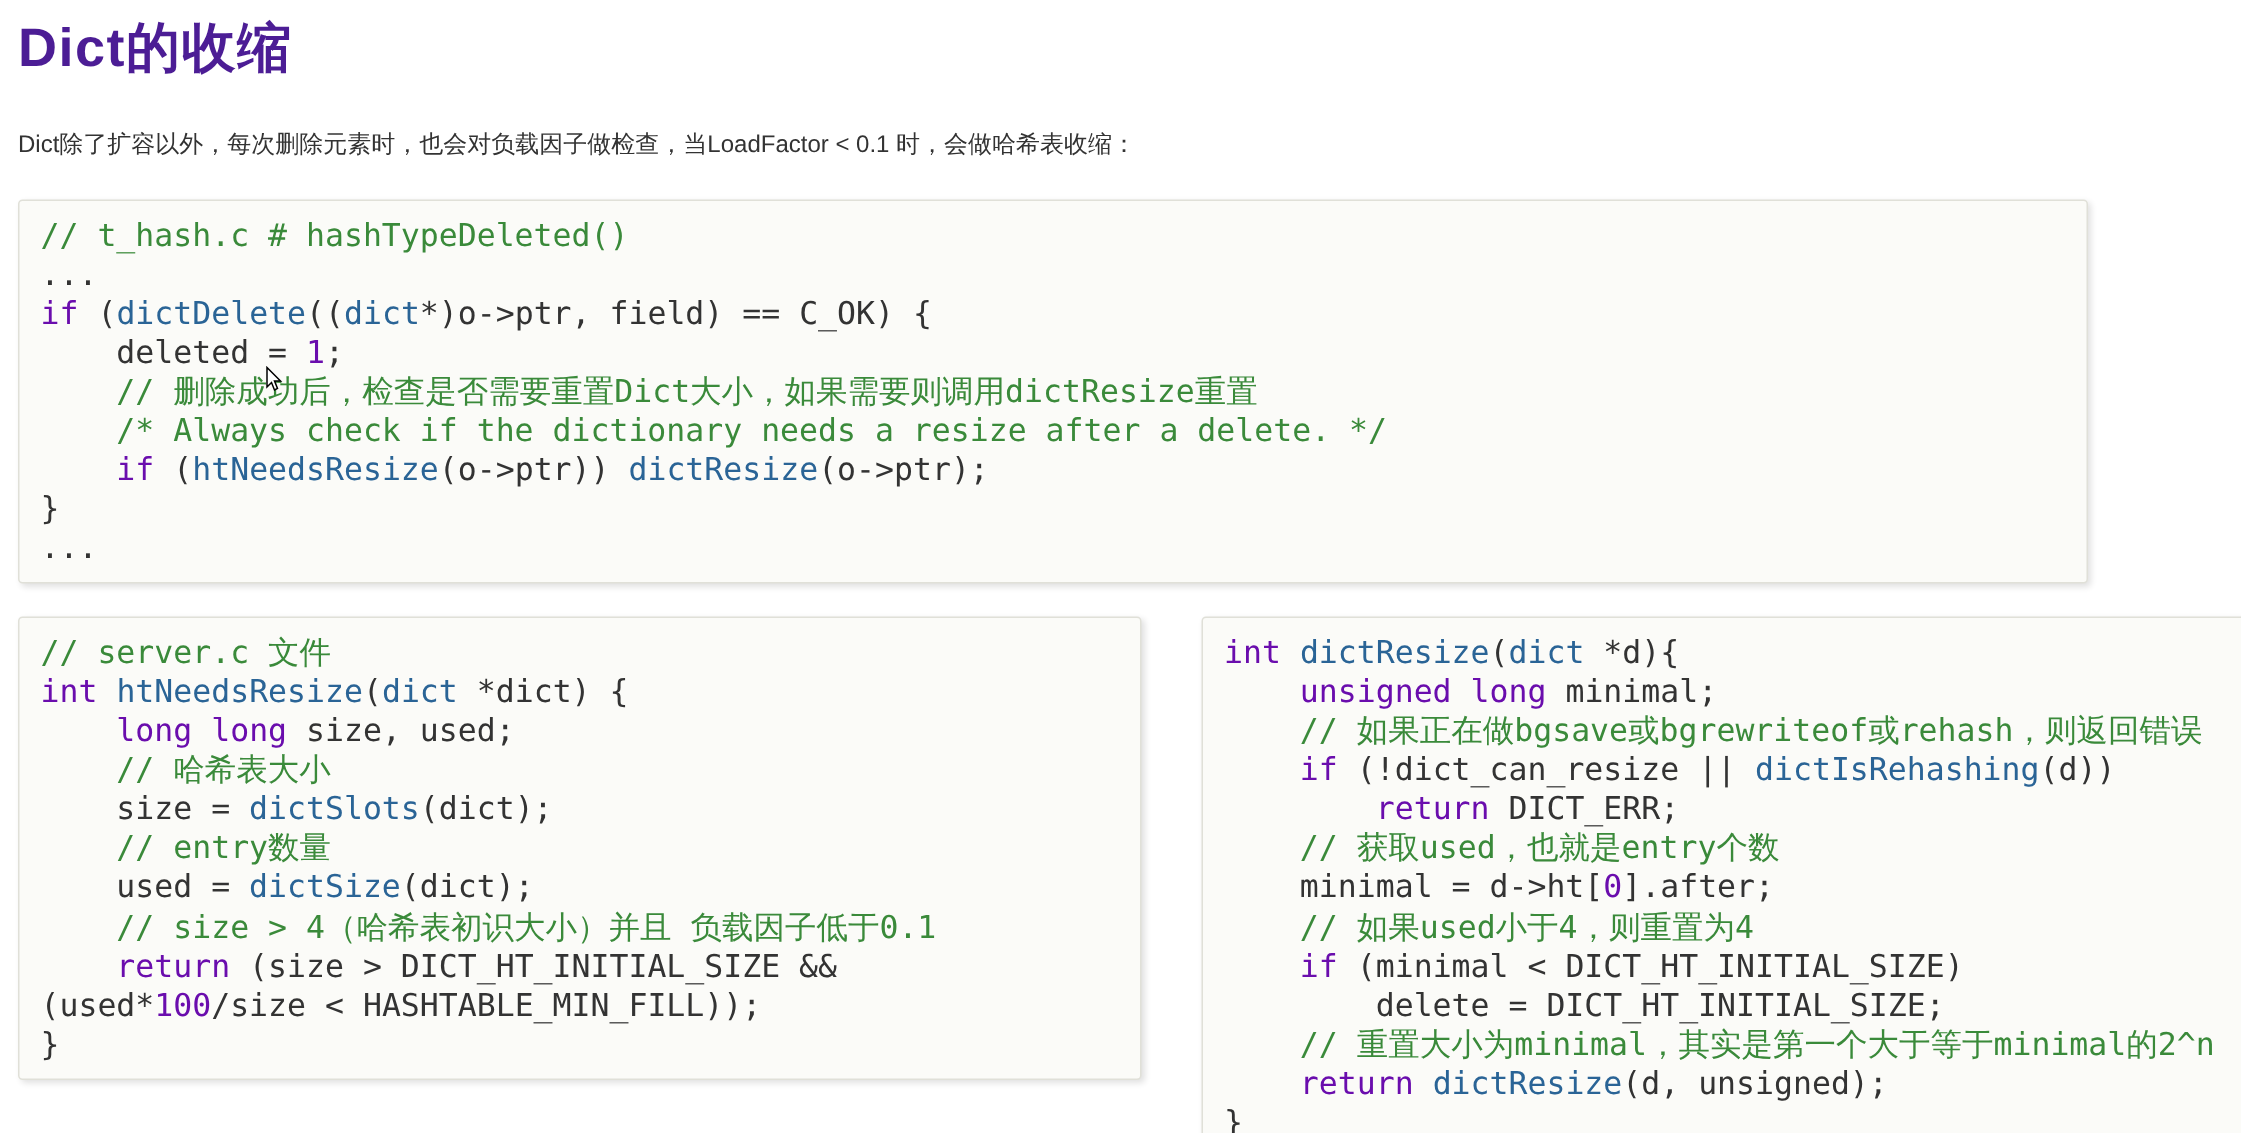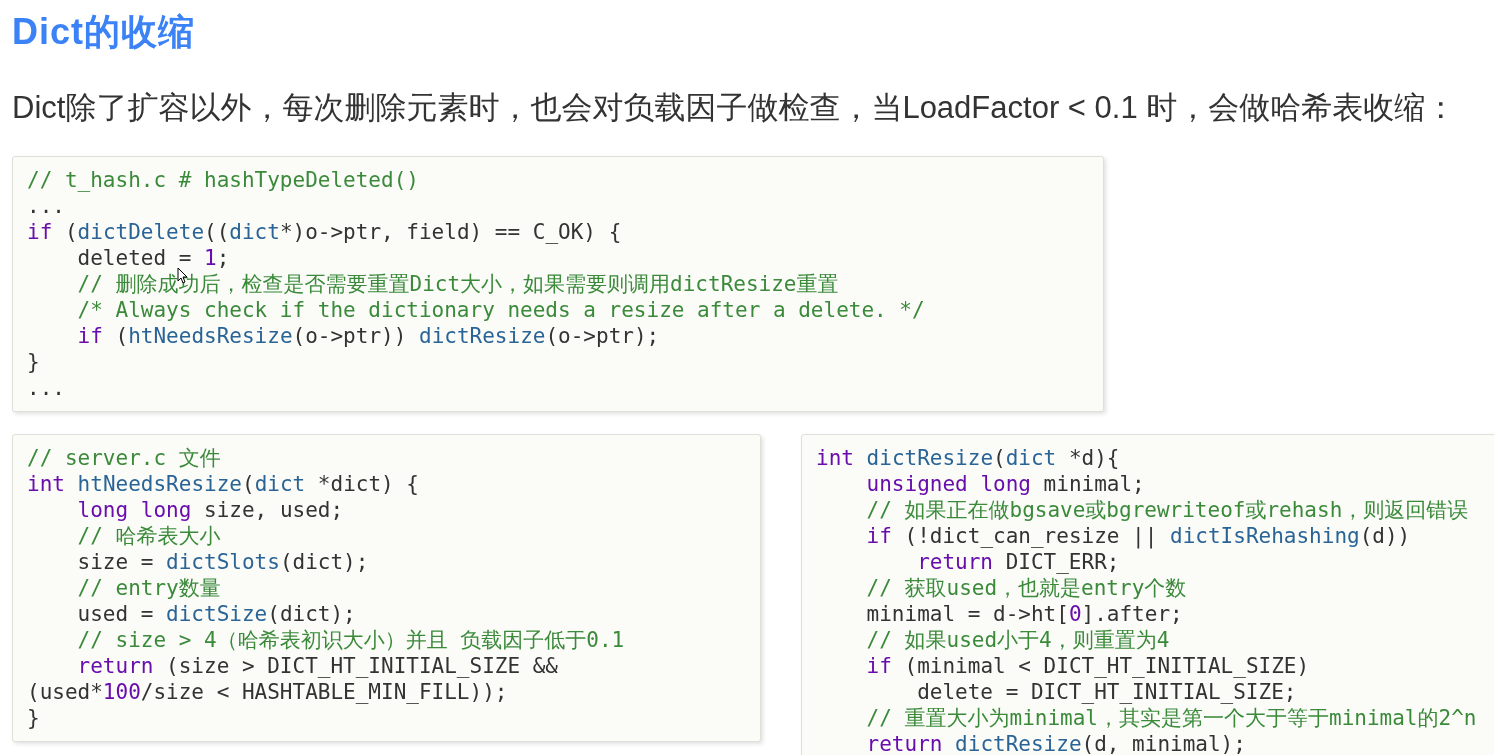--- a/index.html
+++ b/index.html
@@ -5,28 +5,28 @@
   * { box-sizing: border-box; }
   body {
     margin: 0;
     padding: 8px 12px 0 12px;
     background: #ffffff;
     font-family: "PingFang SC", "Microsoft YaHei", "Helvetica Neue", Arial, sans-serif;
     color: #333;
     width: 1494px;
   }
   h2.title {
-    color: #3b82f6;
+    color: #4c1d95;
     font-size: 36px;
     font-weight: 700;
     margin: 0 0 28px 0;
     letter-spacing: 1px;
   }
   p.intro {
-    font-size: 31px;
+    font-size: 16px;
     color: #333;
     margin: 0 0 24px 0;
     line-height: 1.5;
   }
   pre.code {
     background: #fbfbf8;
     border: 1px solid #e0e0d8;
     border-radius: 3px;
     box-shadow: 2px 2px 4px rgba(0,0,0,0.12);
     padding: 10px 14px 10px 14px;
@@ -40,21 +40,21 @@
   }
   .row {
     display: flex;
     gap: 40px;
     margin-top: 22px;
     align-items: flex-start;
   }
   .row > pre { flex: 0 0 auto; }
   .left { width: 749px; }
   .right { width: 720px; }
-  .top  { width: 1092px; }
+  .top  { width: 1380px; }
 
   
   .cmt  { color: #3a8a3a; }      
   .kw   { color: #6a0dad; }      
   .fn   { color: #2a6496; }      
   .type { color: #2a6496; }      
   .num  { color: #6a0dad; }         
   .id   { color: #333; }         
 
   .cursor {
@@ -105,16 +105,16 @@
 <span class="id">    </span><span class="kw">unsigned</span> <span class="kw">long</span><span class="id"> minimal;</span>
 <span class="cmt">    // 如果正在做bgsave或bgrewriteof或rehash，则返回错误</span>
 <span class="id">    </span><span class="kw">if</span><span class="id"> (!dict_can_resize || </span><span class="fn">dictIsRehashing</span><span class="id">(d))</span>
 <span class="id">        </span><span class="kw">return</span><span class="id"> DICT_ERR;</span>
 <span class="cmt">    // 获取used，也就是entry个数</span>
 <span class="id">    minimal = d-&gt;ht[</span><span class="num">0</span><span class="id">].after;</span>
 <span class="cmt">    // 如果used小于4，则重置为4</span>
 <span class="id">    </span><span class="kw">if</span><span class="id"> (minimal &lt; DICT_HT_INITIAL_SIZE)</span>
 <span class="id">        delete = DICT_HT_INITIAL_SIZE;</span>
 <span class="cmt">    // 重置大小为minimal，其实是第一个大于等于minimal的2^n</span>
-<span class="id">    </span><span class="kw">return</span><span class="id"> </span><span class="fn">dictResize</span><span class="id">(d, minimal);</span>
+<span class="id">    </span><span class="kw">return</span><span class="id"> </span><span class="fn">dictResize</span><span class="id">(d, unsigned);</span>
 <span class="id">}</span></pre>
 
 </div>
 
 </body></html>

